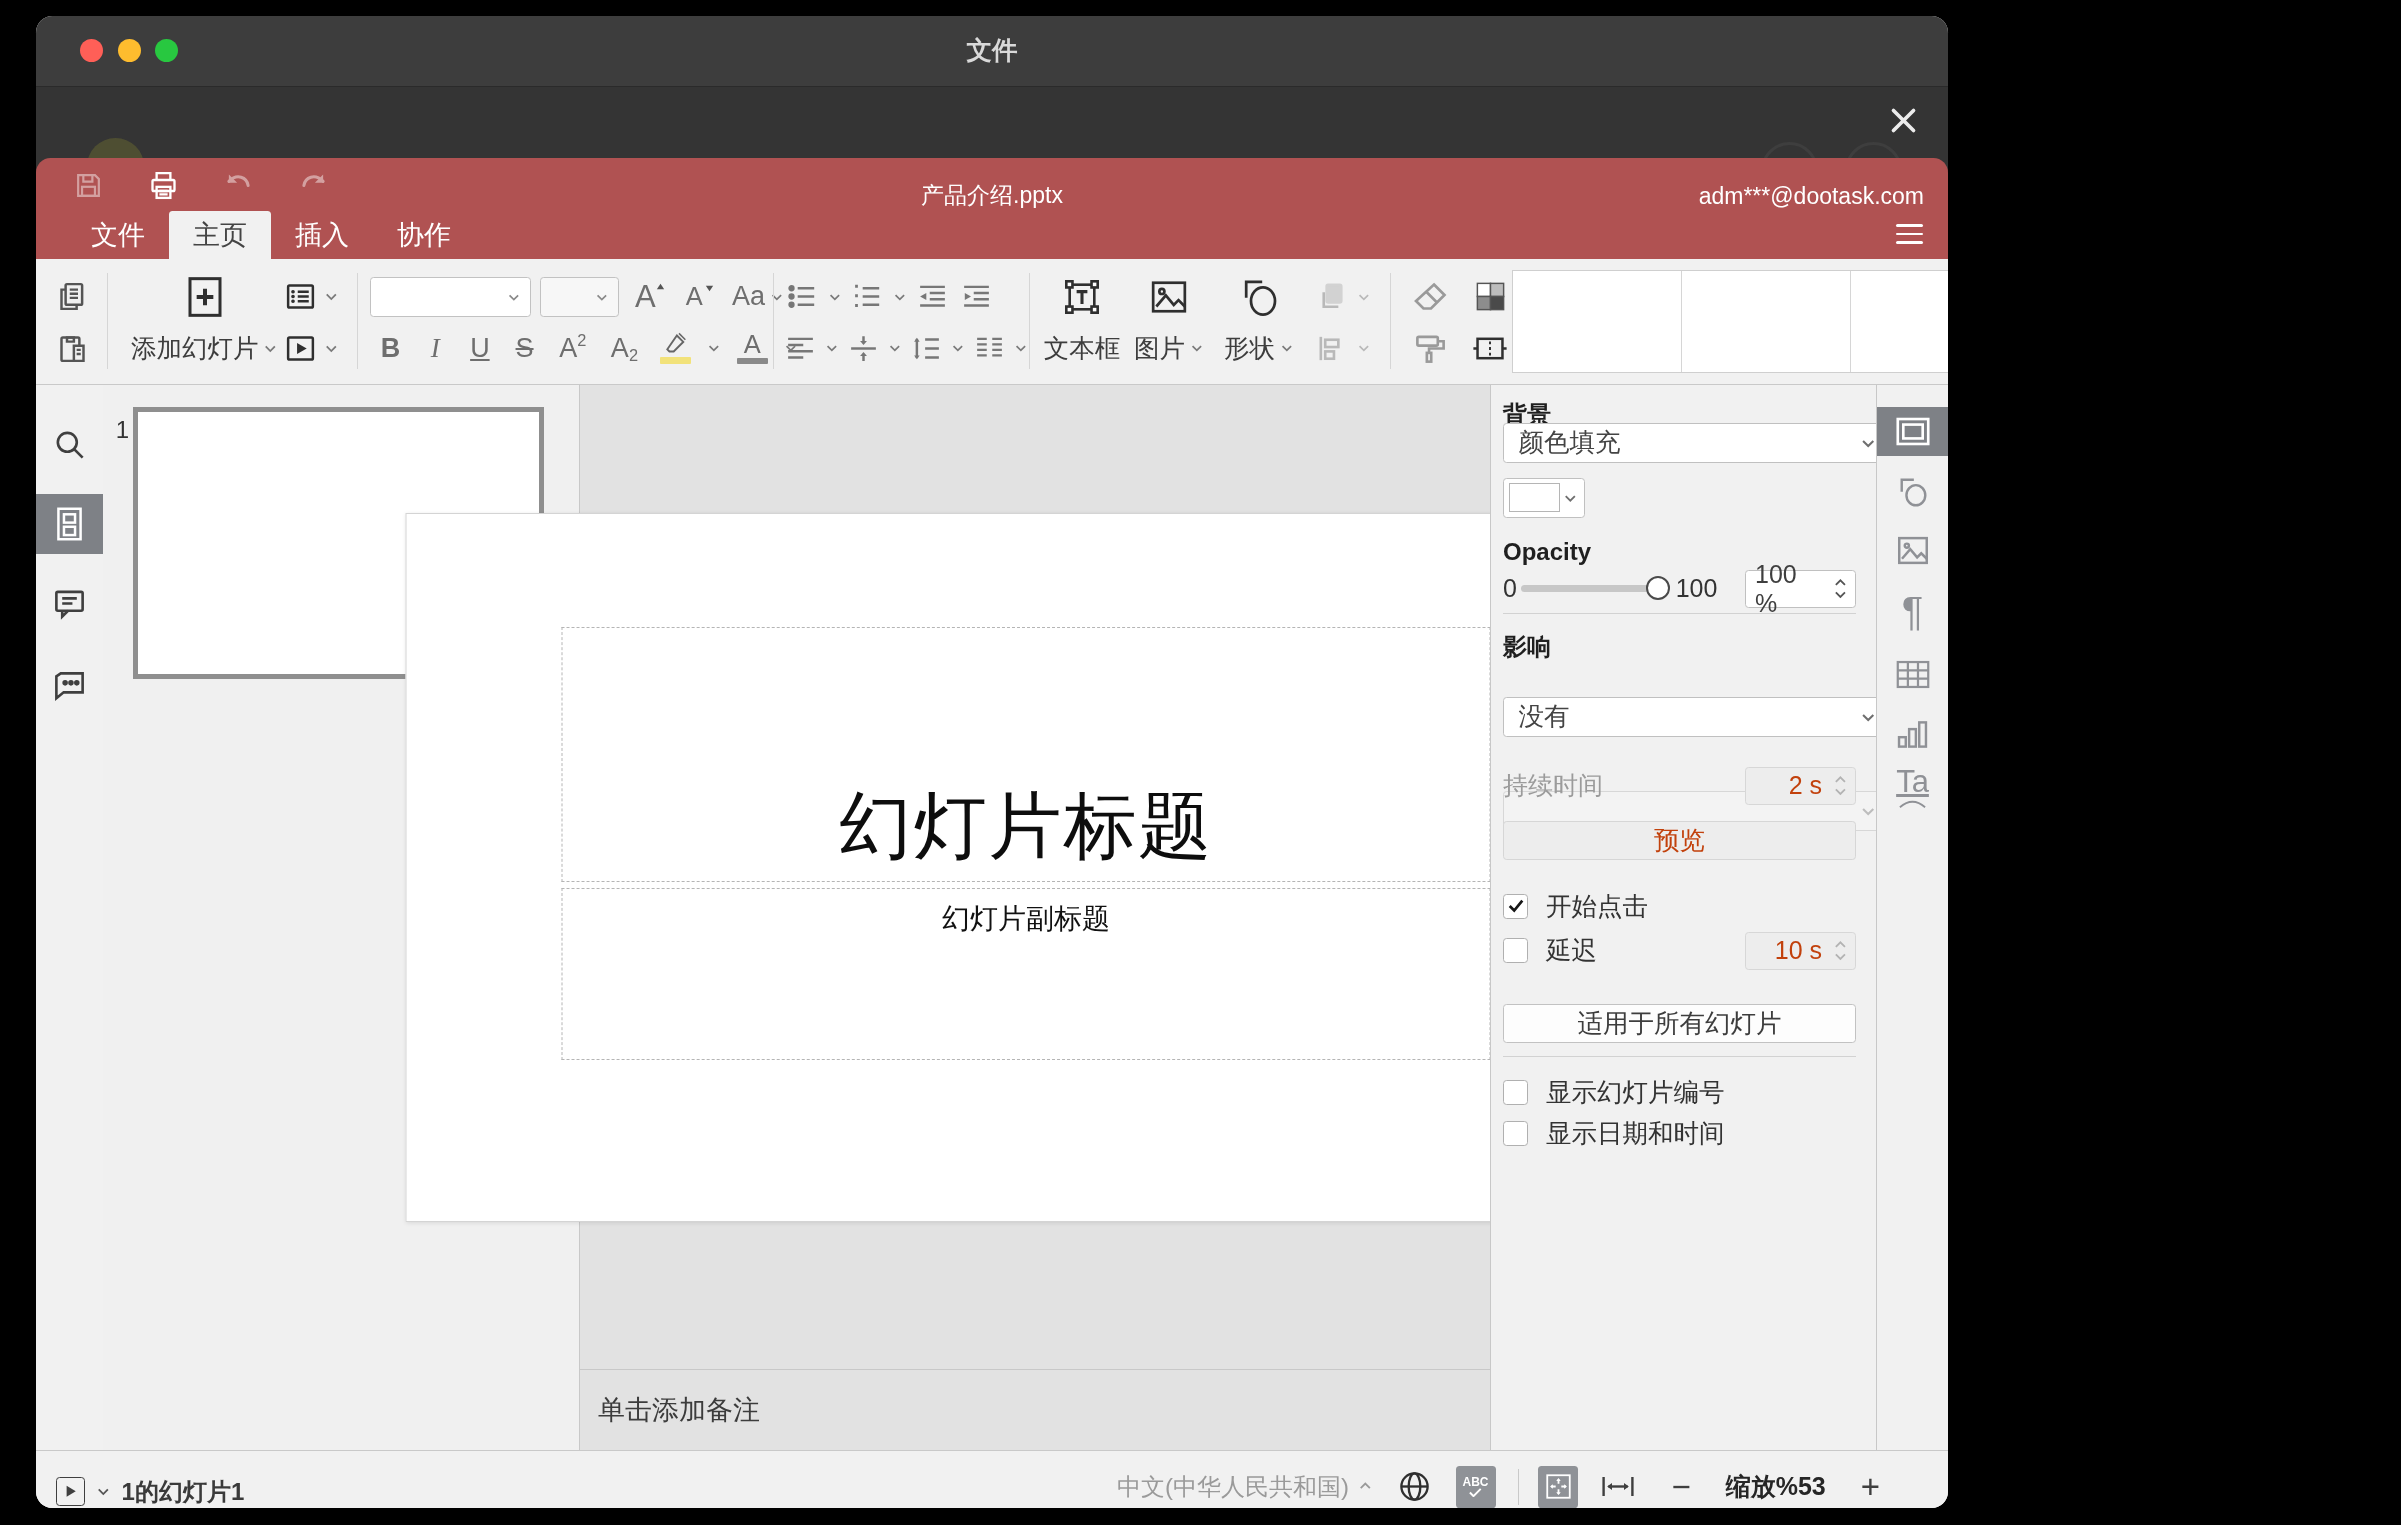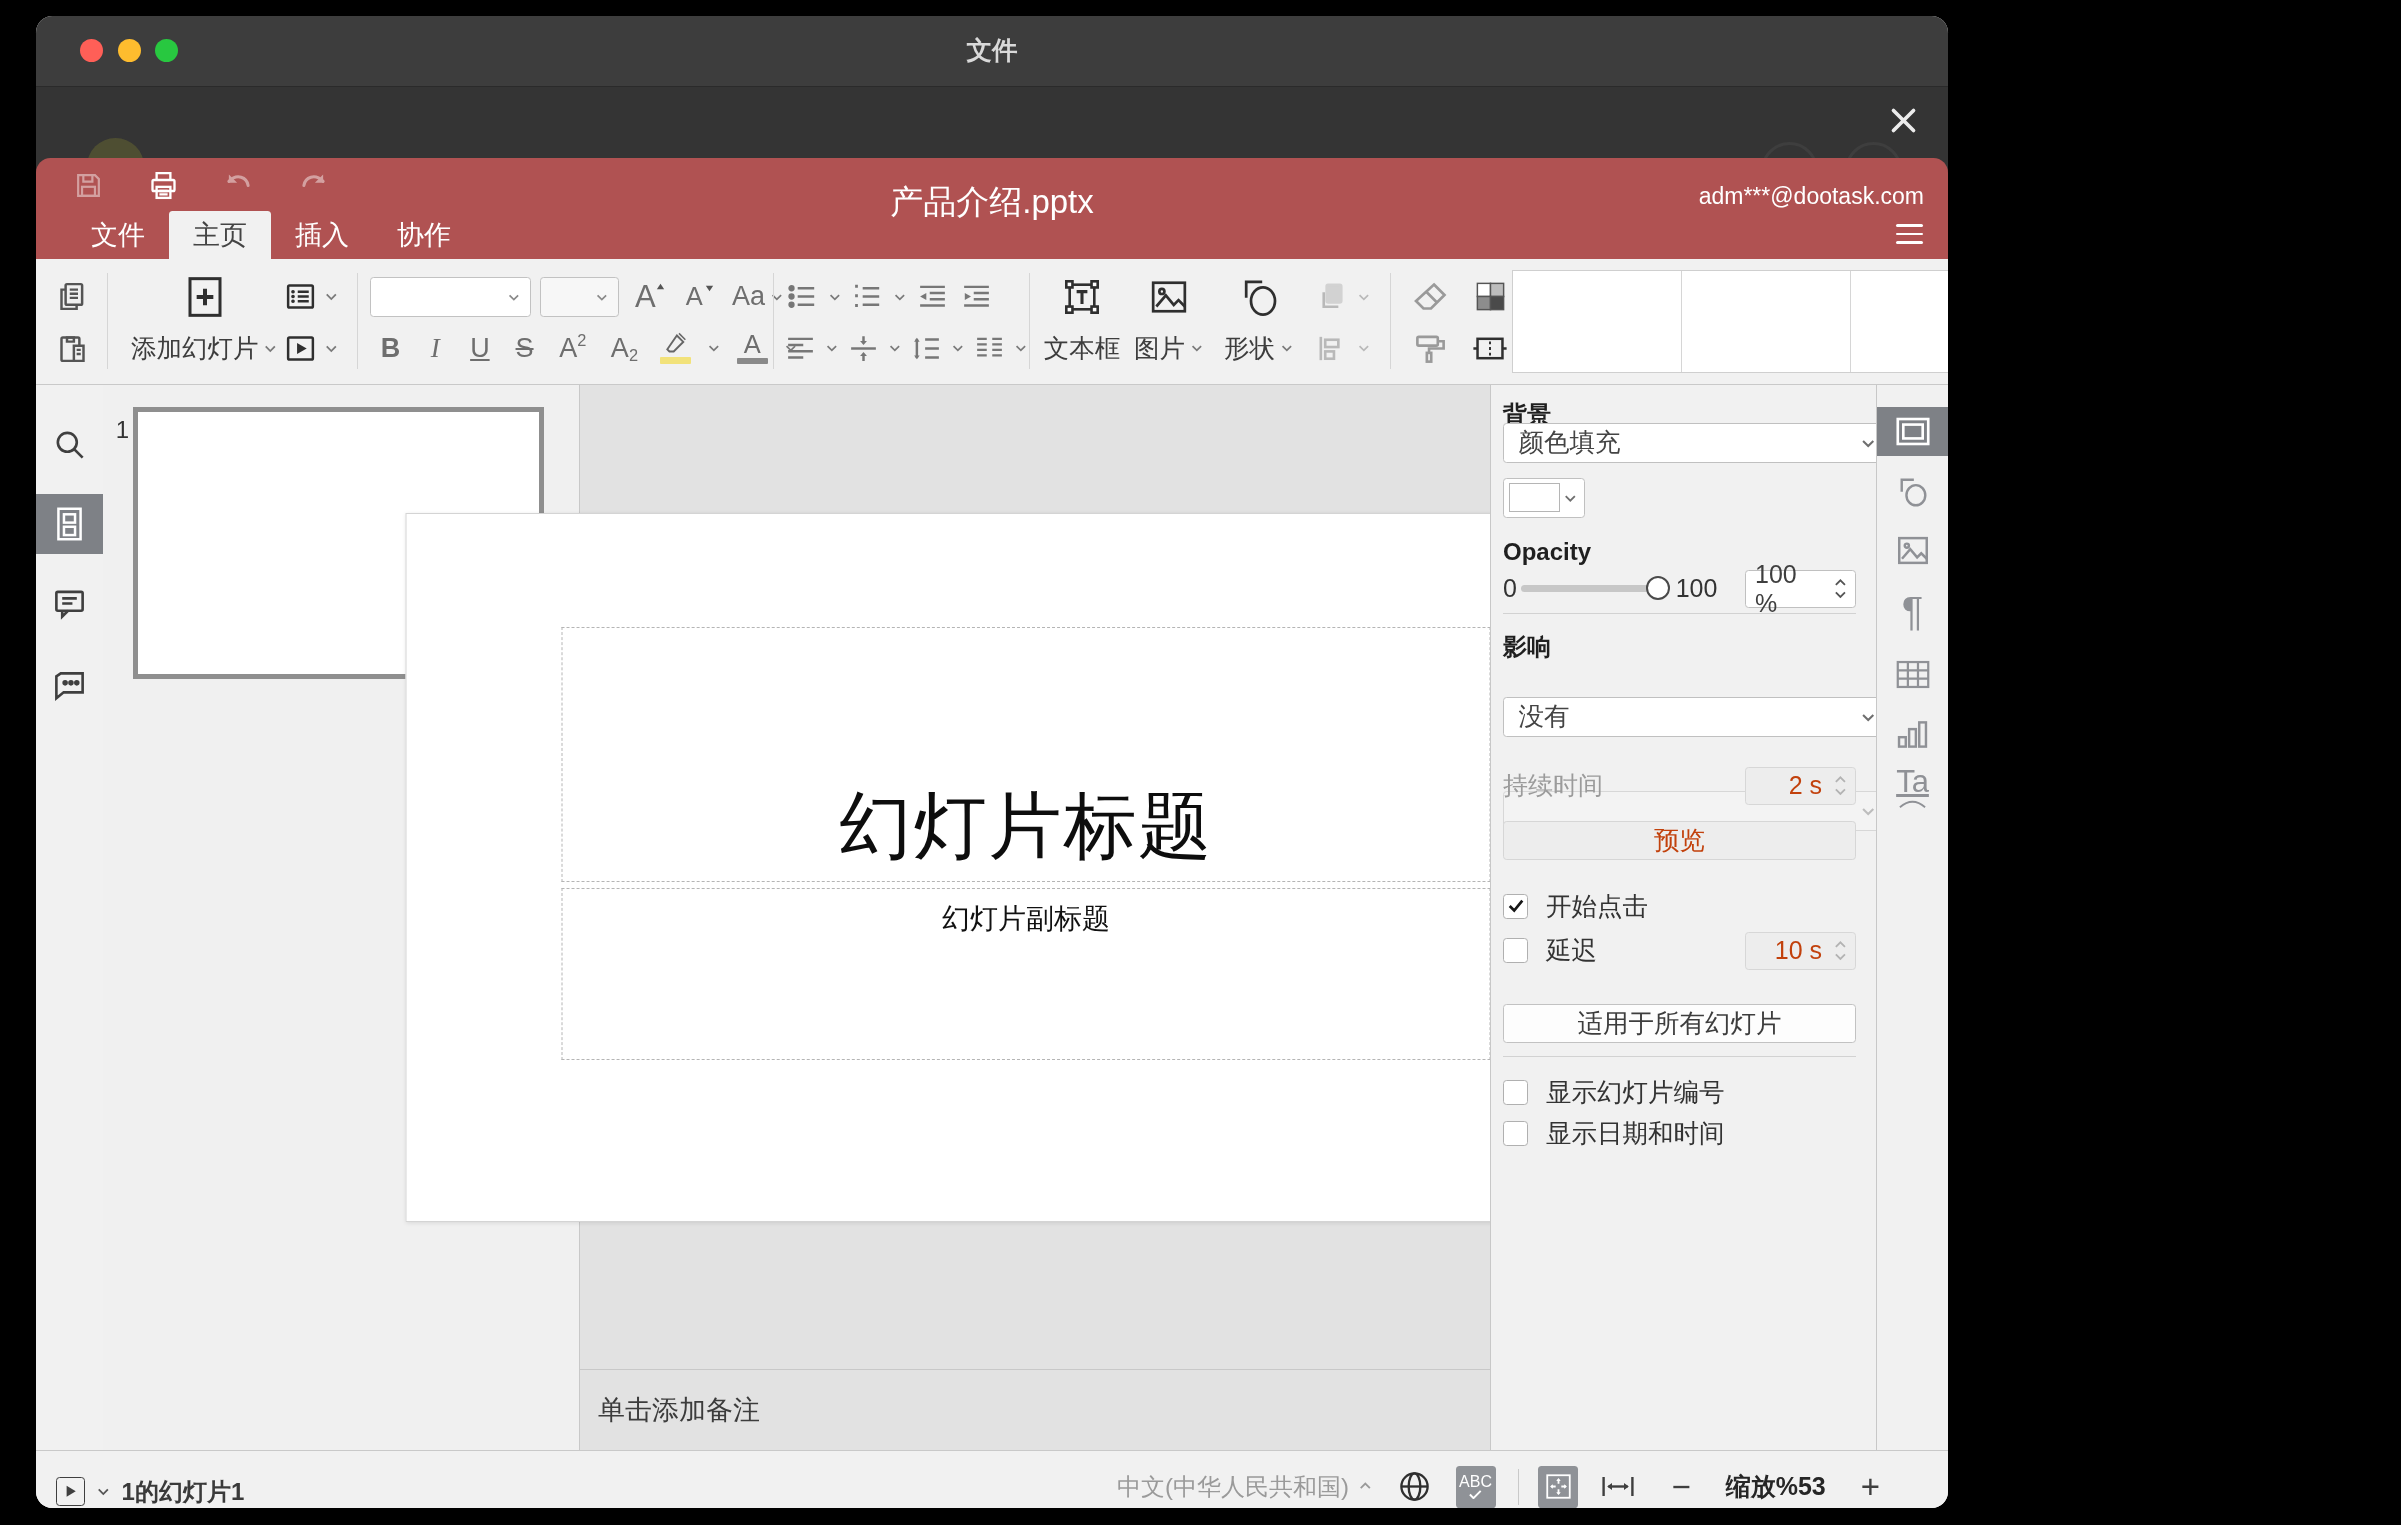--- a/index.html
+++ b/index.html
@@ -17,21 +17,21 @@
   .close-x{position:absolute;right:24px;top:12.8px;width:42px;height:42px;display:flex;align-items:center;justify-content:center;color:#ececec;cursor:pointer}
   .avatar-blob{position:absolute;left:51px;top:51px;width:57px;height:57px;border-radius:50%;background:#4e4e32}
   .ghost-circle{position:absolute;top:55px;width:51px;height:51px;border-radius:50%;border:3.6px solid #3e3e3e;background:transparent}
 
   
   .redwrap{height:101px;background:#343434;flex:none}
   .redbar{height:100%;background:#b05252;border-radius:14.6px 14.6px 0 0;position:relative}
   .quickicons{position:absolute;left:36px;top:11px;display:flex;align-items:center;gap:42px;color:#fff}
   .qi{width:33px;height:33px;display:flex;align-items:center;justify-content:center}
   .dim{opacity:.45}
-  .doc-title{position:absolute;left:0;right:0;top:22px;text-align:center;color:#fff;font-size:33px;pointer-events:none}
+  .doc-title{position:absolute;left:0;right:0;top:22px;text-align:center;color:#fff;font-size:23px;pointer-events:none}
   .account{position:absolute;right:24px;top:25.5px;color:#fff;font-size:23px}
   .tabs{position:absolute;left:31px;bottom:0;display:flex;align-items:flex-end}
   .tab{height:48px;display:flex;align-items:center;padding:0 24px;color:#fff;font-size:27px;cursor:pointer}
   .tab.active{background:#f1f1f1;color:#444;border-radius:3.6px 3.6px 0 0}
   .hamburger{position:absolute;right:25.5px;bottom:14.6px;width:27px;height:20px;display:flex;flex-direction:column;justify-content:space-between;cursor:pointer}
   .hamburger span{display:block;height:2.7px;background:#fff;border-radius:1.8px}
 
   
   .toolbar{height:125px;background:#f1f1f1;border-bottom:0.9px solid #c9c9c9;position:relative;flex:none;color:#666}
   .trow{position:absolute;height:47px;display:flex;align-items:center}
@@ -779,21 +779,21 @@
           </svg>
         </span>
       <span style="margin-left:24px;color:#2f2f2f">
         <svg width="35" height="35" viewBox="0 0 24 24" fill="none" stroke="currentColor" stroke-width="1.6">
             <circle cx="12" cy="12" r="9"></circle>
             <ellipse cx="12" cy="12" rx="4" ry="9"></ellipse>
             <path d="M3 12h18"></path>
           </svg>
       </span>
       <span class="darktile" style="margin-left:24px">
-        <span style="font-size:16px;font-weight:normal;line-height:1">ABC</span>
+        <span style="font-size:12px;font-weight:bold;line-height:1">ABC</span>
         <svg width="14.6" height="9" viewBox="0 0 16 10">
             <polyline points="2,5 6,9 14,1" fill="none" stroke="#fff" stroke-width="2.2"></polyline>
           </svg>
       </span>
       <span class="vdiv" style="margin-left:22px"></span>
       <span class="darktile" style="margin-left:20px">
         <svg width="27" height="27" viewBox="0 0 24 24" fill="none" stroke="#fff" stroke-width="1.6">
             <rect x="2" y="2" width="20" height="20"></rect>
             <path d="M12 5.5v4M12 18.5v-4M5.5 12h4M18.5 12h-4"></path>
             <path d="M10 7l2-2.5L14 7zM10 17l2 2.5 2-2.5zM7 10 L4.5 12 L7 14zM17 10l2.5 2-2.5 2z" fill="#fff" stroke="none"></path>

